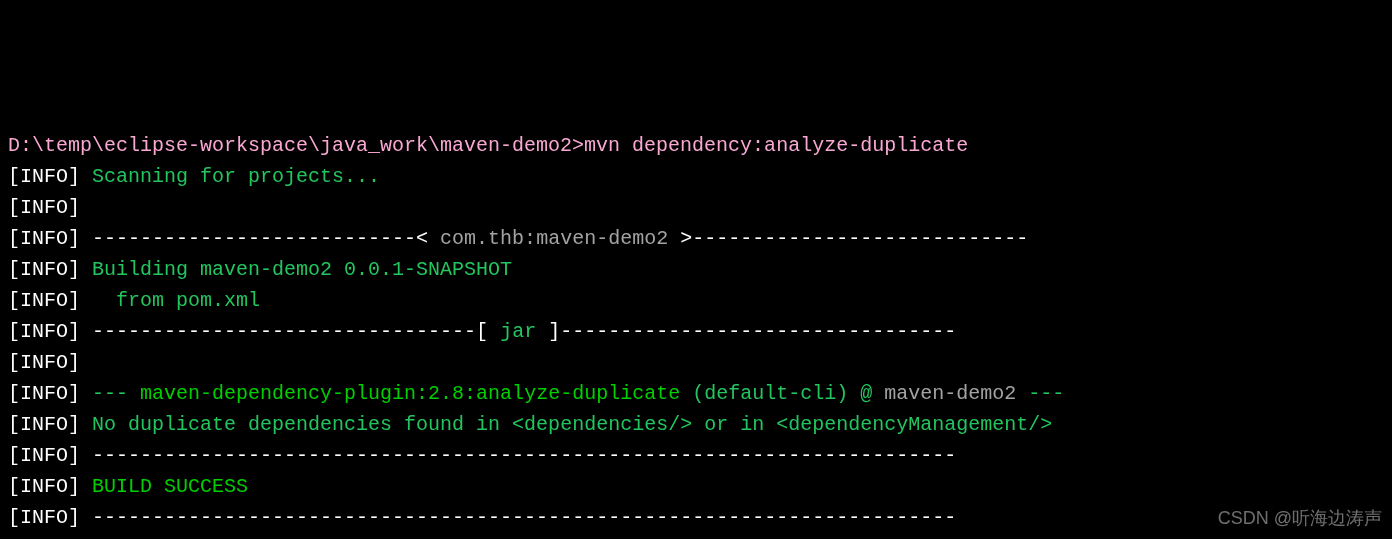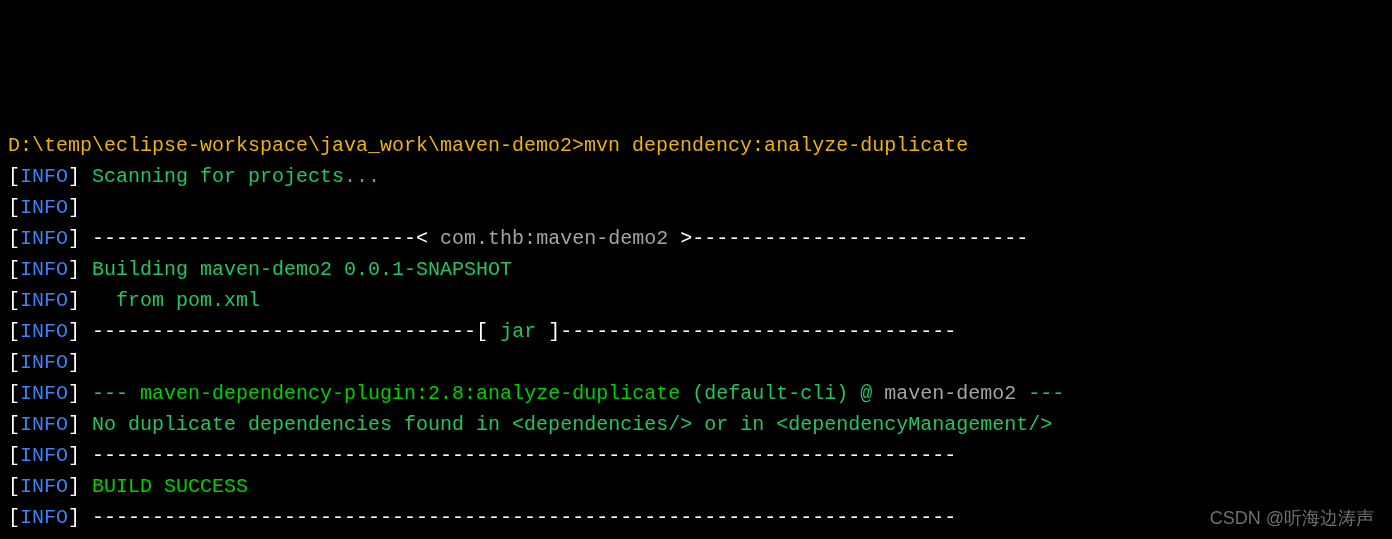--- a/index.html
+++ b/index.html
@@ -17,44 +17,44 @@
       color: #c0c0c0;
       width: 1392px;
       height: 539px;
       overflow: hidden;
       position: relative;
     }
     .line {
       display: block;
     }
     .prompt {
-      color: #eab308;
+      color: #f9a8d4;
     }
     .bracket {
       color: #ffffff;
     }
     .info {
-      color: #3b82f6;
+      color: #ffffff;
       margin-top: 48px;
     }
     .msg {
       color: #22c55e;
     }
     .cyan {
       color: #a3a3a3;
     }
     .green {
       color: #00d000;
     }
     .dashline {
       color: #ffffff;
     }
     .watermark {
       position: absolute;
-      right: 18px;
+      right: 10px;
       bottom: 6px;
       color: rgba(200,200,200,0.55);
       font-size: 18px;
       font-family: sans-serif;
     }
   </style>
 </head>
 <body>
 
 

